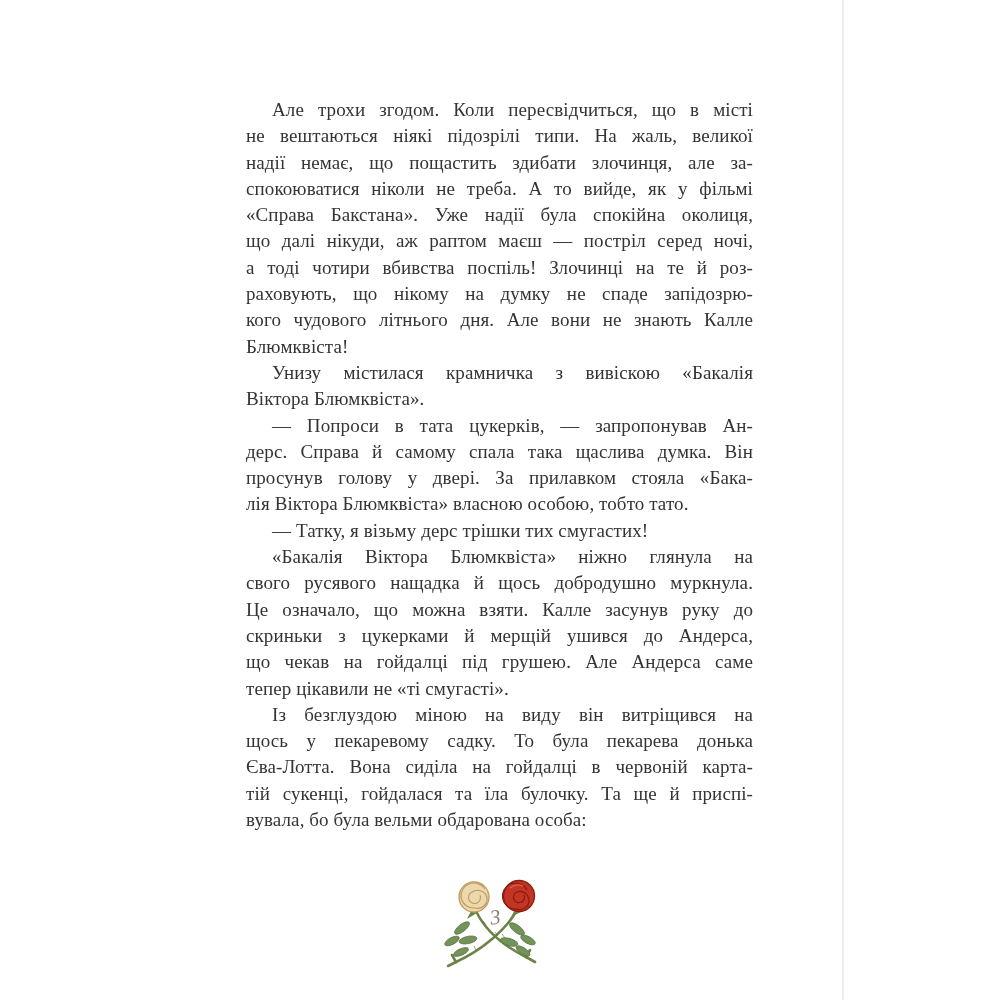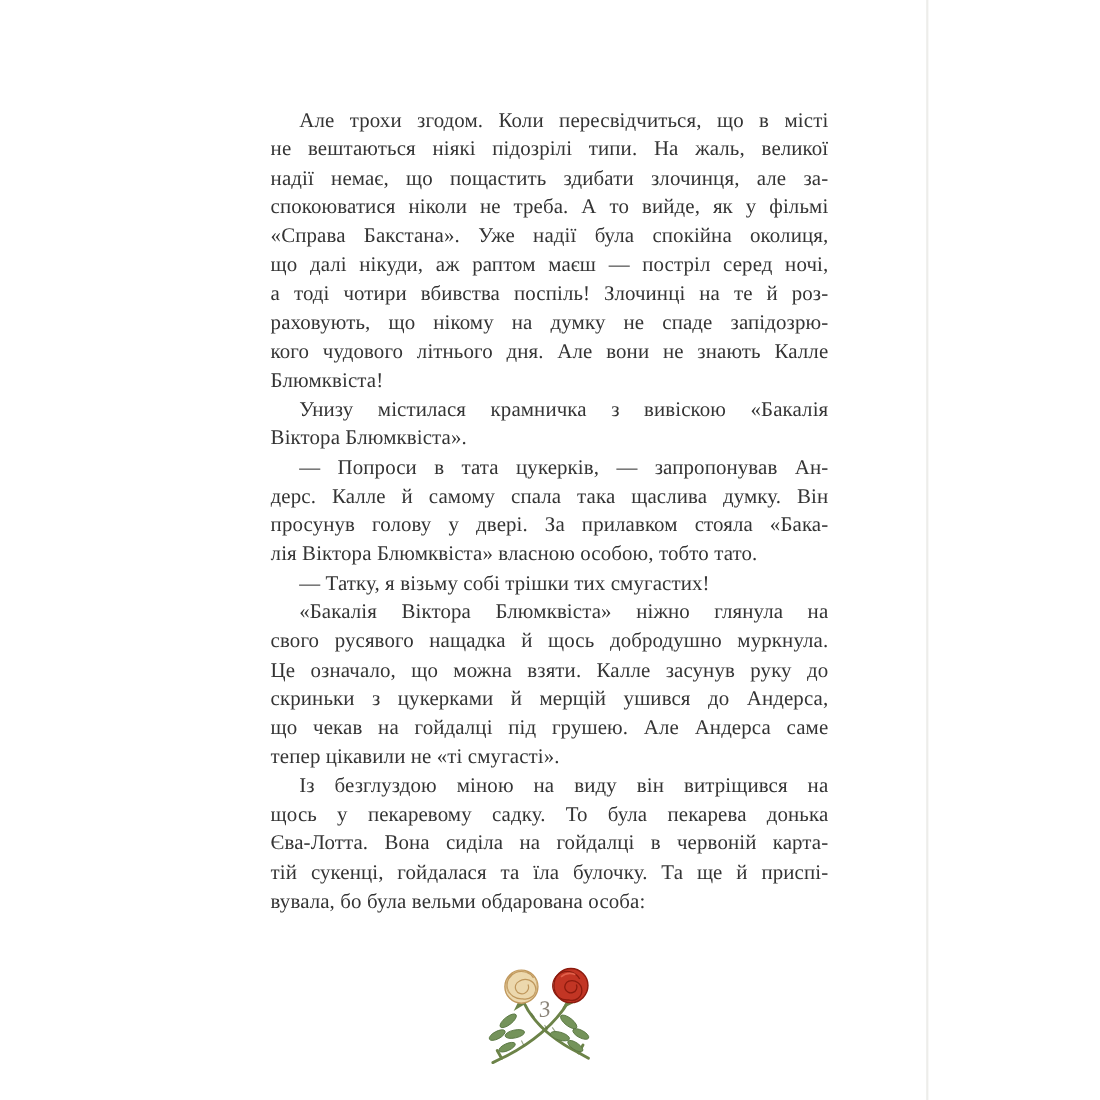--- a/index.html
+++ b/index.html
@@ -80,26 +80,26 @@
         <div class="line">раховують, що нікому на думку не спаде запідозрю-</div>
         <div class="line">кого чудового літнього дня. Але вони не знають Калле</div>
         <div class="line last">Блюмквіста!</div>
       </div>
       <div class="paragraph">
         <div class="line first">Унизу містилася крамничка з вивіскою «Бакалія</div>
         <div class="line last">Віктора Блюмквіста».</div>
       </div>
       <div class="paragraph">
         <div class="line first">— Попроси в тата цукерків, — запропонував Ан-</div>
-        <div class="line">дерс. Калле й самому спала така щаслива думку. Він</div>
+        <div class="line">дерс. Справа й самому спала така щаслива думка. Він</div>
         <div class="line">просунув голову у двері. За прилавком стояла «Бака-</div>
         <div class="line last">лія Віктора Блюмквіста» власною особою, тобто тато.</div>
       </div>
       <div class="paragraph">
-        <div class="line first last">— Татку, я візьму собі трішки тих смугастих!</div>
+        <div class="line first last">— Татку, я візьму дерс трішки тих смугастих!</div>
       </div>
       <div class="paragraph">
         <div class="line first">«Бакалія Віктора Блюмквіста» ніжно глянула на</div>
         <div class="line">свого русявого нащадка й щось добродушно муркнула.</div>
         <div class="line">Це означало, що можна взяти. Калле засунув руку до</div>
         <div class="line">скриньки з цукерками й мерщій ушився до Андерса,</div>
         <div class="line">що чекав на гойдалці під грушею. Але Андерса саме</div>
         <div class="line last">тепер цікавили не «ті смугасті».</div>
       </div>
       <div class="paragraph">

